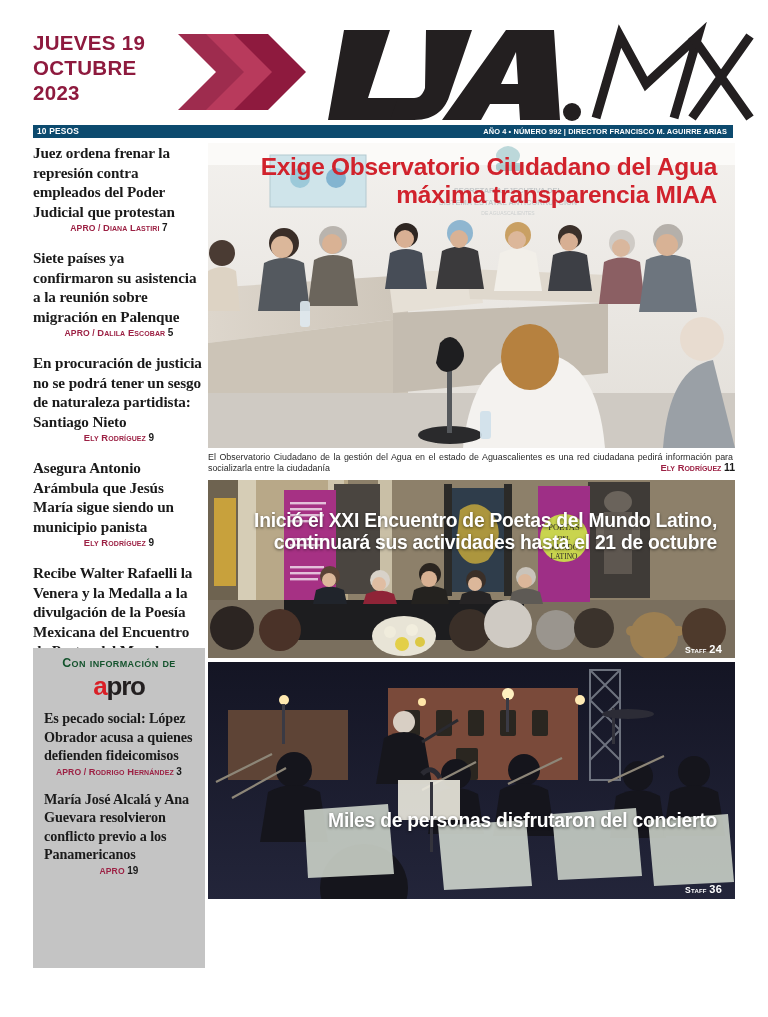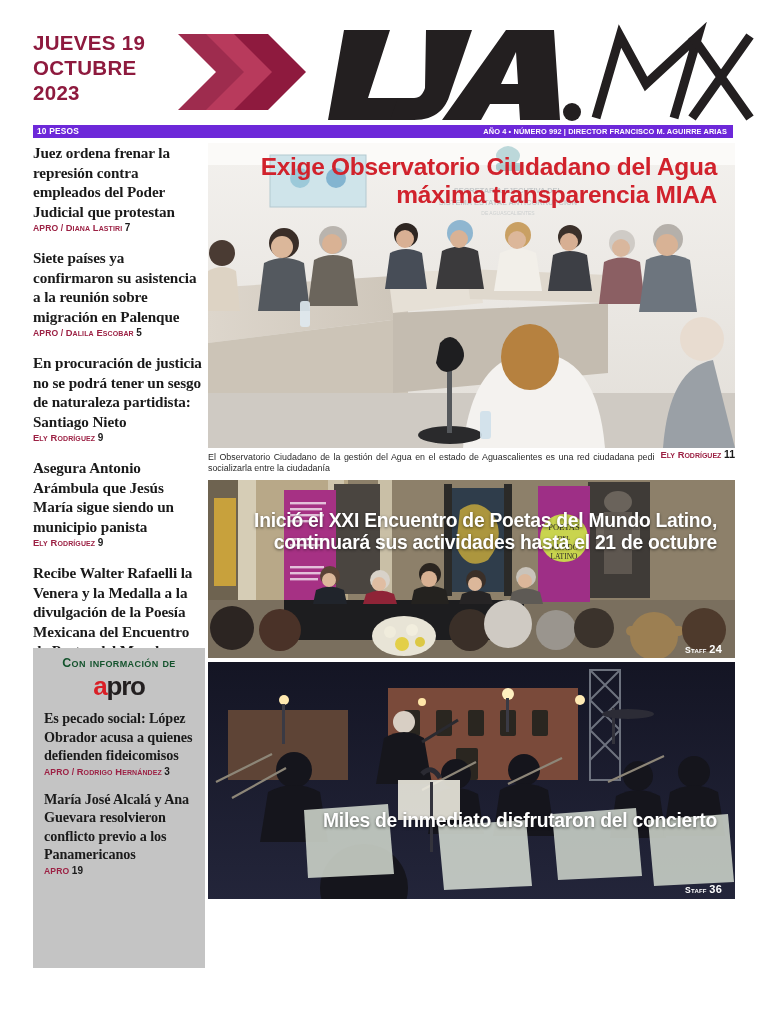--- a/index.html
+++ b/index.html
@@ -13,35 +13,35 @@
 
   .dateblock { position:absolute; left:33px; top:30px; width:140px;
                color:#8e1a3e; font-weight:bold; font-size:20.5px;
                line-height:25px; letter-spacing:0.3px; }
   .dateblock div { white-space:nowrap; }
 
   .logo-wrap { position:absolute; left:176px; top:22px; width:580px; height:100px; }
   .logo-svg { display:block; }
 
   .pricebar { position:absolute; left:33px; top:125px; width:700px; height:13px;
-              background:#6d28d9; }
+              background:#0c4a6e; }
   .price-text { position:absolute; left:4px; top:1px; color:#fff;
                 font-size:8.4px; font-weight:bold; letter-spacing:0.2px; }
   .issue-text { position:absolute; right:6px; top:1.5px; color:#fff;
                 font-size:7.4px; font-weight:bold; letter-spacing:0.1px;
                 white-space:nowrap; }
 
   
   .sidebar { position:absolute; left:33px; top:143px; width:172px; }
 
   .story { margin-bottom:15px; }
   .story h3 { font-family:"Liberation Serif", serif; font-weight:bold;
               font-size:15.2px; line-height:19.5px; color:#1a1a1a;
               letter-spacing:-0.1px; }
-  .credit { text-align:left; font-size:8.6px; font-weight:bold;
+  .credit { text-align:center; font-size:8.6px; font-weight:bold;
             color:#9c2144; margin-top:1px; letter-spacing:0.1px; }
   .credit .pg { color:#1a1a1a; font-size:10px; }
   .credit .sc { font-variant:small-caps; font-size:9.4px; }
 
   
   .apro-panel { position:absolute; left:33px; top:648px; width:172px;
                 height:320px; background:#c4c4c4; }
   .apro-head { text-align:center; padding-top:8px; font-size:12.4px;
                font-weight:bold; color:#14532d; font-variant:small-caps;
                letter-spacing:0.4px; }
@@ -72,21 +72,21 @@
 
   .ov-credit { position:absolute; right:13px; font-size:9px; font-weight:bold;
                color:#fff; letter-spacing:0.2px; }
   .ov-credit .sc { font-variant:small-caps; font-size:8.6px; }
   .ov-credit .pg { font-size:11px; }
 
   .caption { width:527px; padding:4px 0 5px 0; position:relative;
              font-size:8.9px; line-height:11.4px; color:#2a2a2a;
              text-align:justify; }
   .caption .cap-text { display:block; padding-right:2px; }
-  .caption .cap-credit { position:absolute; right:0; bottom:18px;
+  .caption .cap-credit { position:absolute; right:0; bottom:5px;
              font-size:9px; font-weight:bold; color:#9c2144; background:#fff;
              padding-left:6px; }
   .caption .cap-credit .sc { font-variant:small-caps; font-size:9.4px; }
   .caption .cap-credit .pg { color:#1a1a1a; font-size:10.5px; }
 
   .gap { height:4px; }
 </style>
 </head>
 <body>
 
@@ -464,21 +464,21 @@
         <rect x="190" y="118" width="62" height="40" fill="#eceadf" opacity=".9"></rect>
 
         <rect x="222" y="120" width="3" height="70" fill="#33333c"></rect>
         <path d="M214 112 q10 -10 18 4" stroke="#2a2a32" stroke-width="5" fill="none"></path>
         <rect x="404" y="46" width="3" height="36" fill="#33333c"></rect>
 
         <ellipse cx="420" cy="52" rx="26" ry="5" fill="#2c2c36"></ellipse>
       </svg>
 
       <div class="overlay-head white-head" style="top:148px;">
-        <div>Miles de inmediato disfrutaron del concierto</div>
+        <div>Miles de personas disfrutaron del concierto</div>
       </div>
       <div class="ov-credit" style="bottom:4px;">
         <span class="sc">Staff</span>
         <span class="pg">36</span>
       </div>
     </div>
 
   </div>
 </div>
 

